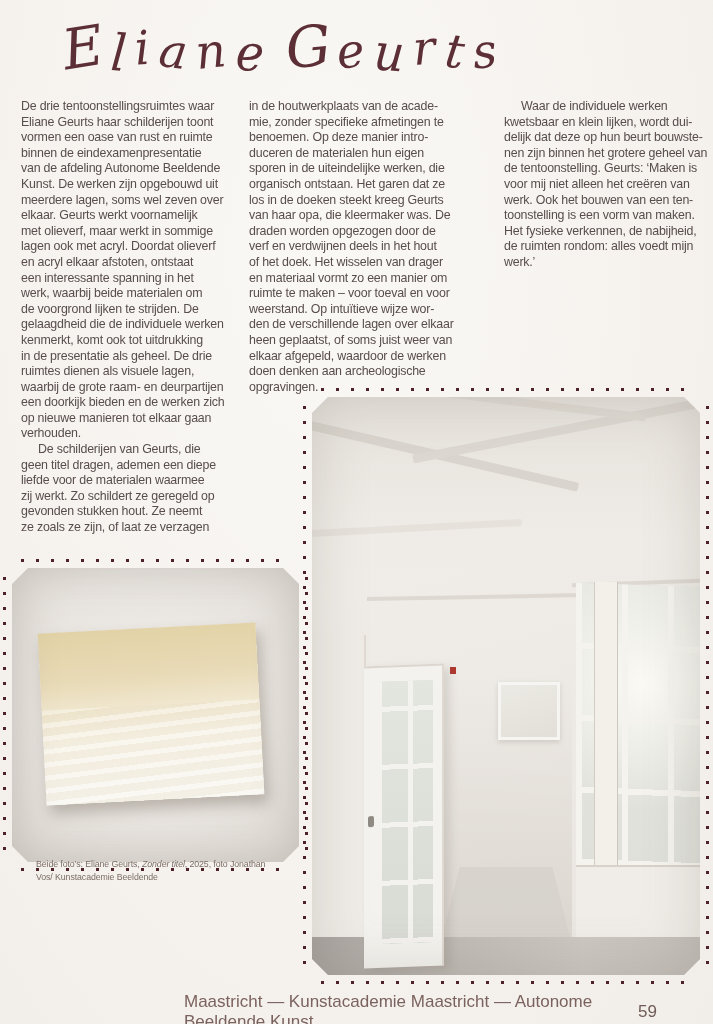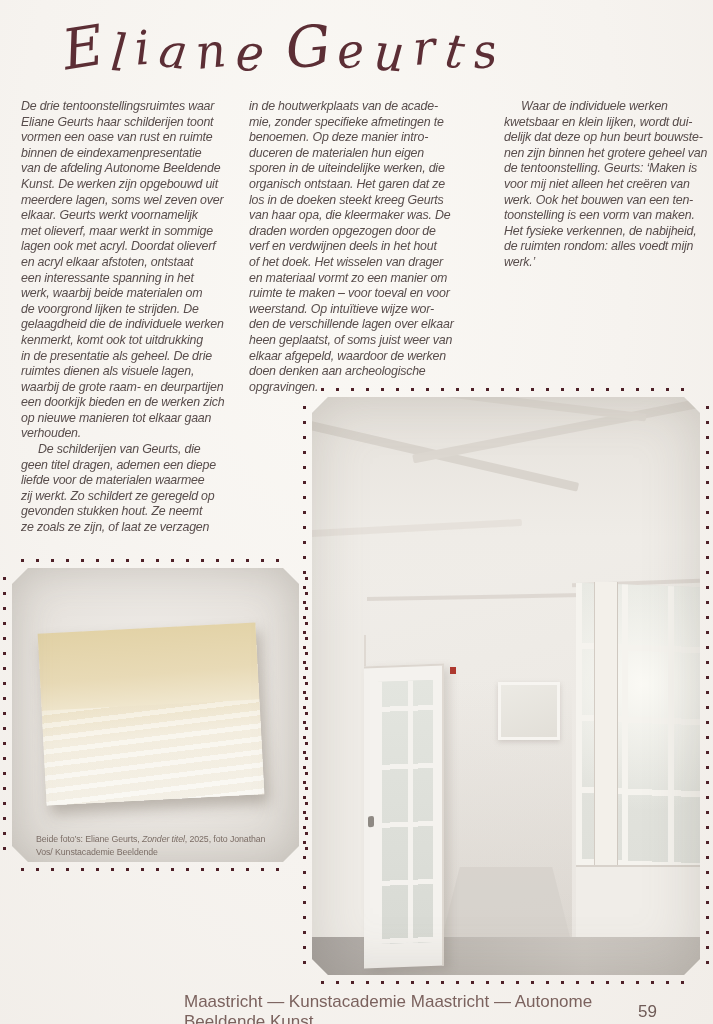--- a/index.html
+++ b/index.html
@@ -31,21 +31,21 @@
 
   
   .col{
     position:absolute;top:99px;width:232px;
     font-size:12.4px;line-height:15.6px;letter-spacing:-0.2px;
     color:var(--body-text,#584d4c);white-space:nowrap;
   }
   .col1{left:21px;}
   .col2{left:249px;}
   .col3{left:504px;width:215px;}
-  .col p{margin:0;font-style:italic;}
+  .col p{margin:0;}
   .col p.indent{text-indent:17px;}
   .credit{margin-top:16px !important;text-align:right;white-space:nowrap;color:#5d5251;}
 
   
   .photo{position:absolute;}
   .photo-inner{
     position:absolute;inset:0;overflow:hidden;
     clip-path:polygon(16px 0,calc(100% - 16px) 0,100% 16px,100% calc(100% - 16px),calc(100% - 16px) 100%,16px 100%,0 calc(100% - 16px),0 16px);
   }
   .dh,.dv{position:absolute;background-repeat:repeat;}
@@ -107,21 +107,21 @@
     background-color:#dee0da;
     background-image:
       repeating-linear-gradient(90deg,#f4f2ee 0 5px,transparent 5px 31px),
       repeating-linear-gradient(0deg,#f4f2ee 0 5px,transparent 5px 58px),
       linear-gradient(180deg,#e3e5df,#d8dad4);}
   .door-handle{position:absolute;left:4px;top:148px;width:6px;height:11px;background:#8f8a84;border-radius:2px;}
   .rp-vignette{position:absolute;inset:0;box-shadow:inset 0 0 55px rgba(125,115,105,.25);}
 
   
   .caption{
-    position:absolute;left:36px;top:833px;width:260px;
+    position:absolute;left:36px;top:858px;width:260px;
     font-size:8.8px;line-height:12.5px;letter-spacing:-0.1px;color:#7b6d66;
   }
   .footer{
     position:absolute;left:184px;top:992px;width:473px;
     display:flex;justify-content:space-between;align-items:center;
     font-size:17px;color:#7b625e;letter-spacing:0;
   }
   .page-number{color:#6f5b57;}
 </style>
 </head>

